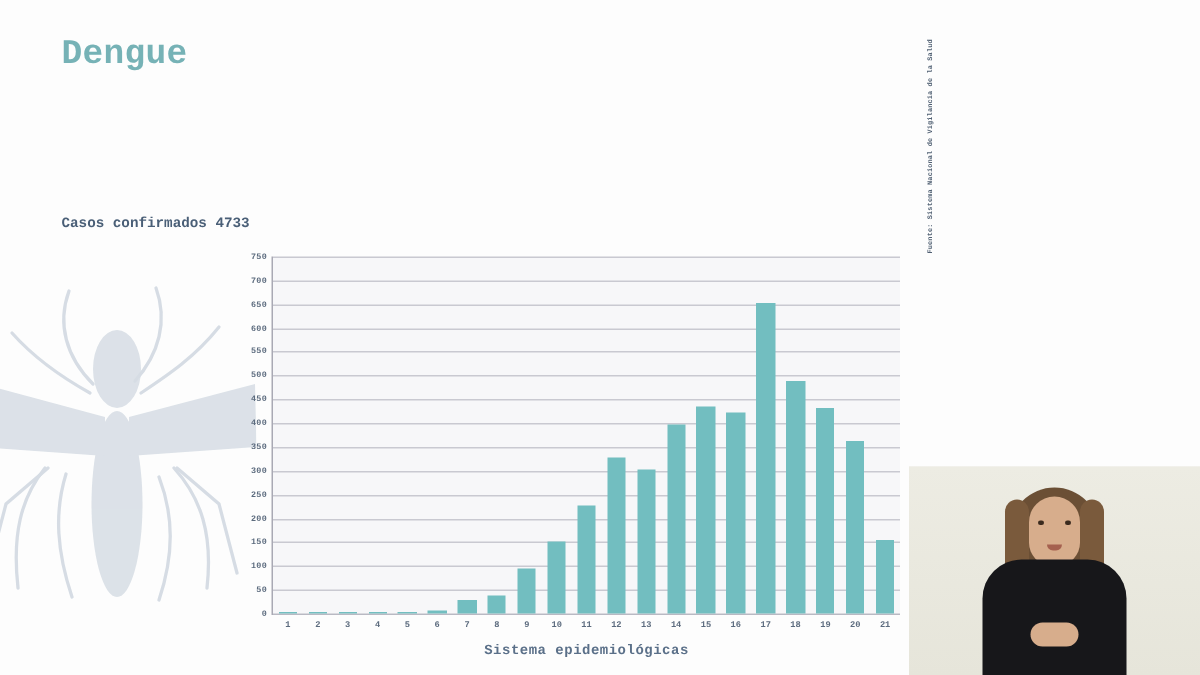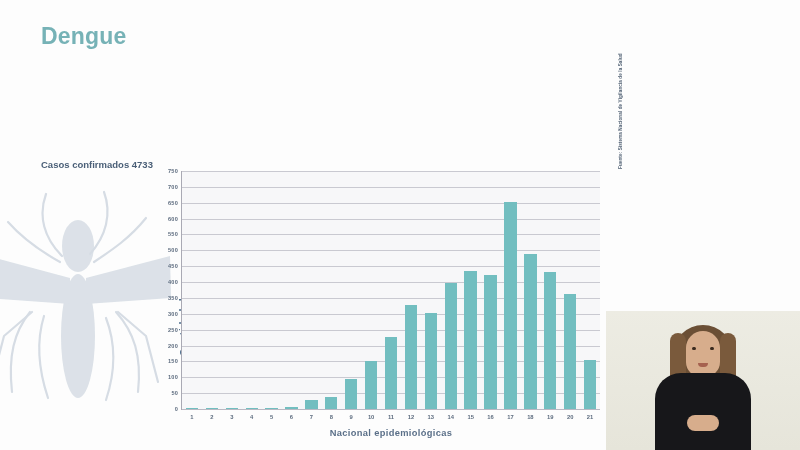--- a/index.html
+++ b/index.html
@@ -6,20 +6,21 @@
   html, body {
     width: 800px; height: 450px;
     overflow: hidden;
     background: #fdfdfd;
     font-family: "Liberation Sans", sans-serif;
   }
   #root {
     position: relative;
     width: 800px; height: 450px;
     background: #fdfdfd;
+    font-family: Liberation Mono, monospace;
   }
 
   
   .mosquito {
     position: absolute;
     left: -14px; top: 186px;
     width: 185px; height: 230px;
     opacity: .75;
     pointer-events: none;
   }
@@ -49,21 +50,20 @@
     font-size: 13.5px;
     font-weight: 400;
     color: #6d7f92;
   }
   .subnote {
     position: absolute;
     left: 41px; top: 143px;
     font-size: 9.5px;
     font-weight: 700;
     color: #4a5f77;
-    margin-top: 16px;
   }
 
   
   .chart-wrap {
     position: absolute;
     left: 140px; top: 163px;
     width: 500px; height: 285px;
   }
   .plot {
     position: absolute;
@@ -332,21 +332,21 @@
         </div>
         <div class="bar-slot" title="20: 362">
           <div class="bar" style="height: 114.875px; background: rgb(114, 190, 192);"></div>
           <div class="xtick">20</div>
         </div>
         <div class="bar-slot" title="21: 156">
           <div class="bar" style="height: 49.504px; background: rgb(114, 190, 192);"></div>
           <div class="xtick">21</div>
         </div>
       </div>
-    <div class="xlabel">Nacional epidemiológicas</div>
+    <div class="xlabel">Sistema epidemiológicas</div>
     <div class="source">Fuente: Sistema Nacional de Vigilancia de la Salud</div>
   </div>
 
   <div class="video">
     <div class="v-wall"></div>
     <div class="v-hair"></div>
     <div class="v-hair-l"></div>
     <div class="v-hair-r"></div>
     <div class="v-face"></div>
     <div class="v-eye l"></div>

